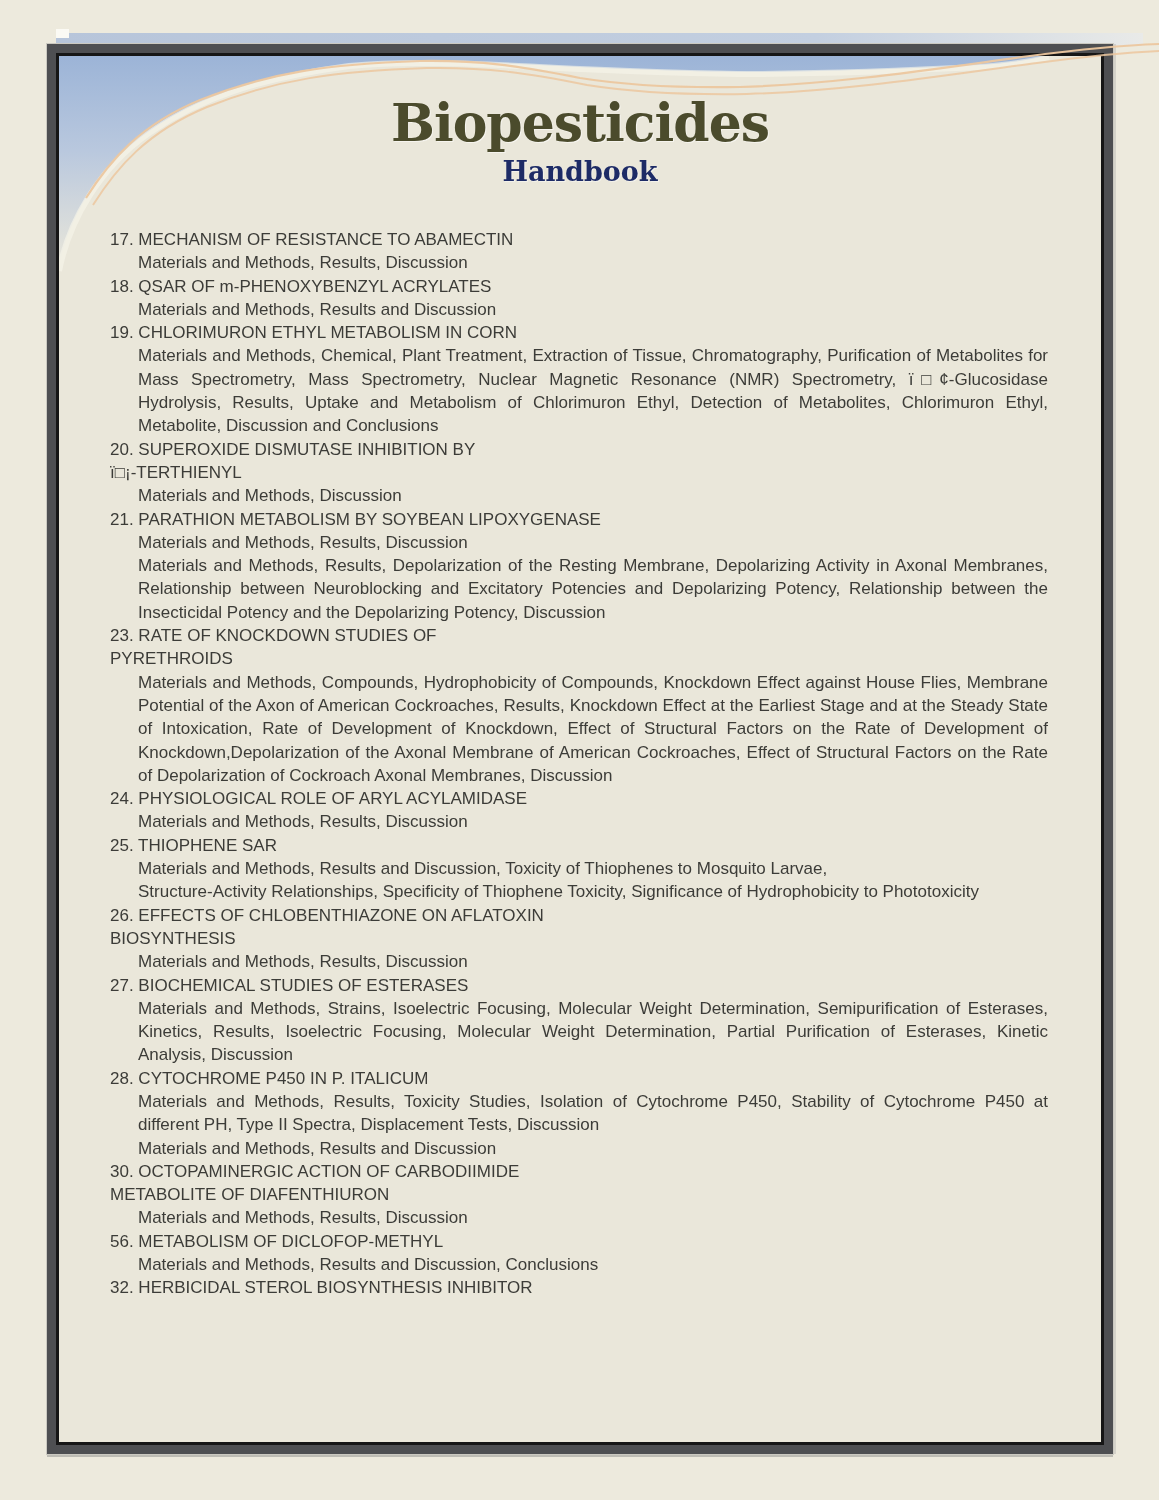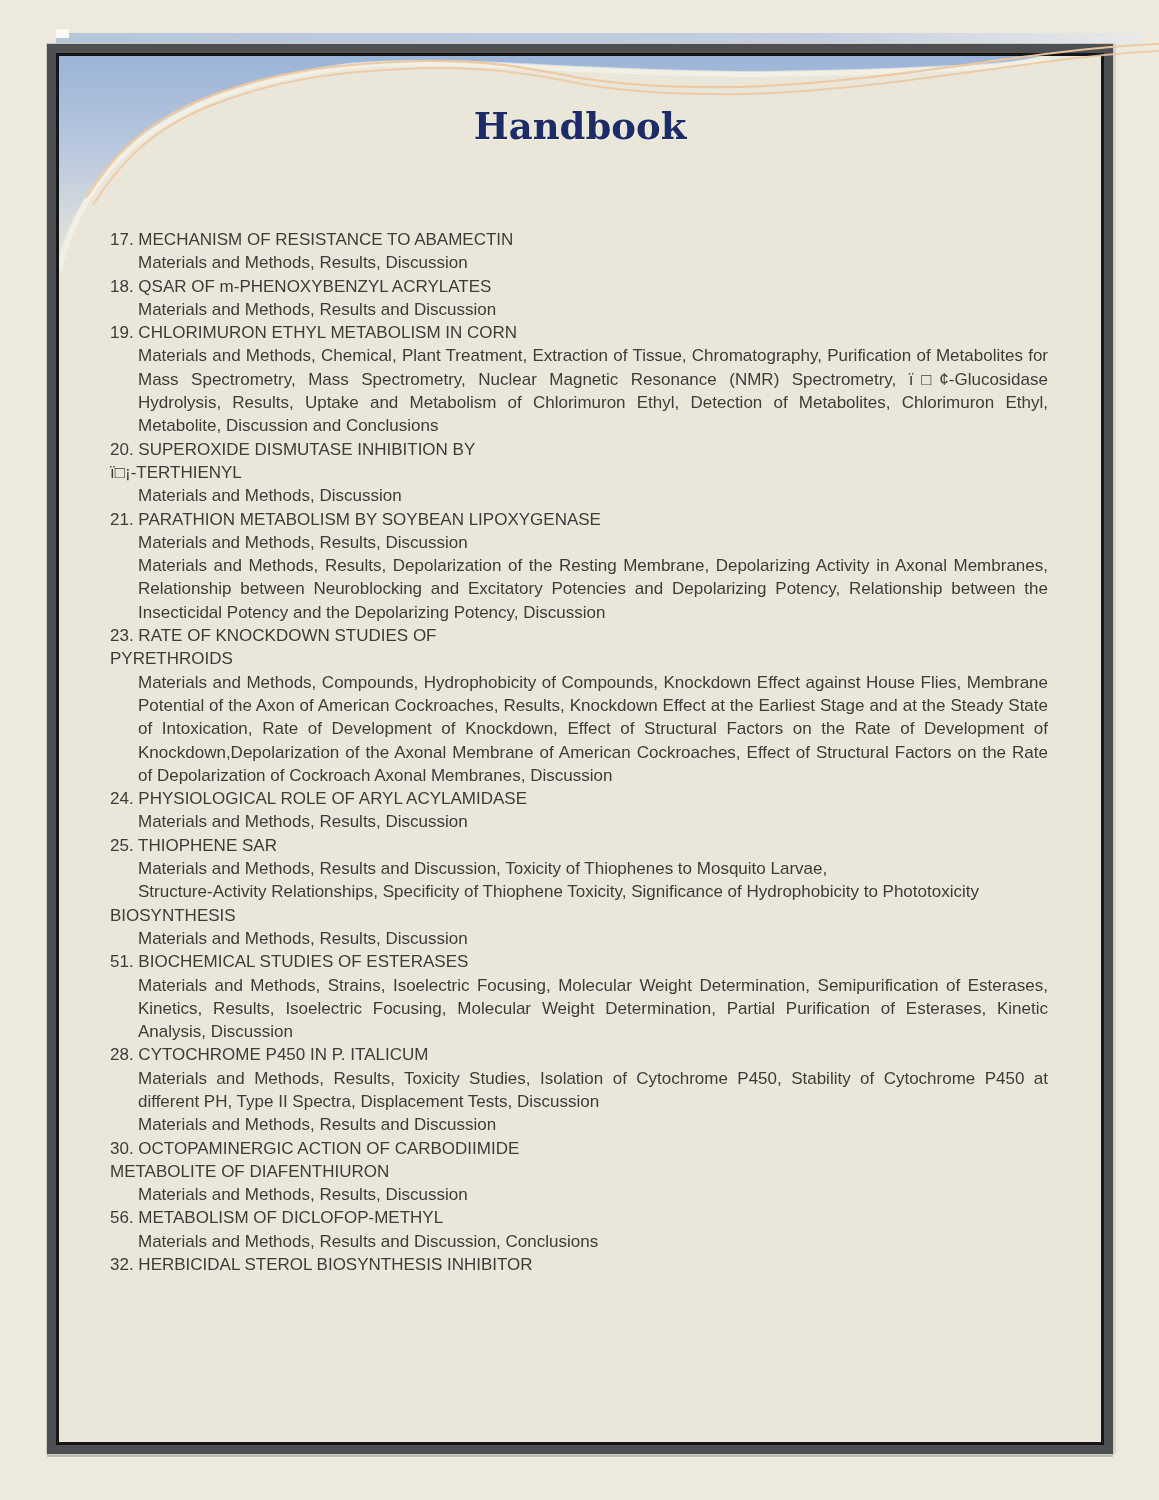--- a/index.html
+++ b/index.html
@@ -60,22 +60,22 @@
     font-family:"DejaVu Serif",serif;
     font-weight:bold;
     font-size:52px;line-height:1.1;
     color:var(--title-color);
     letter-spacing:-1px;
     text-shadow:1px 1px 0 rgba(255,255,255,0.55);
   }
   .subtitle{
     font-family:"DejaVu Serif",serif;
     font-weight:bold;
-    font-size:37px;line-height:1.15;
-    margin-top:11px;
+    font-size:27px;line-height:1.15;
+    margin-top:5px;
     color:var(--subtitle-color);
     text-shadow:1px 1px 0 rgba(255,255,255,0.45);
   }
   .toc{
     position:absolute;left:51px;top:172px;width:938px;
     z-index:3;
     color:var(--body-text);
     font-size:17px;line-height:23.3px;
   }
   .toc .h{text-align:left;}
@@ -106,20 +106,21 @@
         </defs>
         <path d="M 0,210 C 10,160 40,110 90,75 C 140,40 200,20 290,8
                  C 350,2 420,6 480,9 C 560,13 640,16 700,16
                  C 790,15 860,12 920,9 C 950,7 970,4 985,0 L 0,0 Z" fill="url(#skyGrad)"></path>
         <path d="M 0,215 C 10,165 40,112 90,77 C 140,42 200,22 290,10
                  C 350,4 420,8 480,11 C 560,15 640,18 700,18
                  C 790,17 860,14 920,11 C 950,9 975,5 990,1" fill="none" stroke="#f6f4ea" stroke-width="6" opacity="0.65"></path>
       </svg>
 
       <div class="title-block">
+        <div class="title">Biopesticides</div>
         <div class="subtitle">Handbook</div>
       </div>
 
       <div class="toc">
           <div class="entry">
             <div class="h">17. MECHANISM OF RESISTANCE TO ABAMECTIN</div>
             <div class="s">Materials and Methods, Results, Discussion</div>
           </div>
           <div class="entry">
             <div class="h">18. QSAR OF m-PHENOXYBENZYL ACRYLATES</div>
@@ -149,25 +150,26 @@
           <div class="entry">
             <div class="h">24. PHYSIOLOGICAL ROLE OF ARYL ACYLAMIDASE</div>
             <div class="s">Materials and Methods, Results, Discussion</div>
           </div>
           <div class="entry">
             <div class="h">25. THIOPHENE SAR</div>
             <div class="s">Materials and Methods, Results and Discussion, Toxicity of Thiophenes to Mosquito Larvae,</div>
             <div class="s">Structure-Activity Relationships, Specificity of Thiophene Toxicity, Significance of Hydrophobicity to Phototoxicity</div>
           </div>
           <div class="entry">
+            <div class="h">26. EFFECTS OF CHLOBENTHIAZONE ON AFLATOXIN</div>
             <div class="h">BIOSYNTHESIS</div>
             <div class="s">Materials and Methods, Results, Discussion</div>
           </div>
           <div class="entry">
-            <div class="h">51. BIOCHEMICAL STUDIES OF ESTERASES</div>
+            <div class="h">27. BIOCHEMICAL STUDIES OF ESTERASES</div>
             <div class="s">Materials and Methods, Strains, Isoelectric Focusing, Molecular Weight Determination, Semipurification of Esterases, Kinetics, Results, Isoelectric Focusing, Molecular Weight Determination, Partial Purification of Esterases, Kinetic Analysis, Discussion</div>
           </div>
           <div class="entry">
             <div class="h">28. CYTOCHROME P450 IN P. ITALICUM</div>
             <div class="s">Materials and Methods, Results, Toxicity Studies, Isolation of Cytochrome P450, Stability of Cytochrome P450 at different PH, Type II Spectra, Displacement Tests, Discussion</div>
           </div>
           <div class="entry">
             <div class="s">Materials and Methods, Results and Discussion</div>
           </div>
           <div class="entry">

